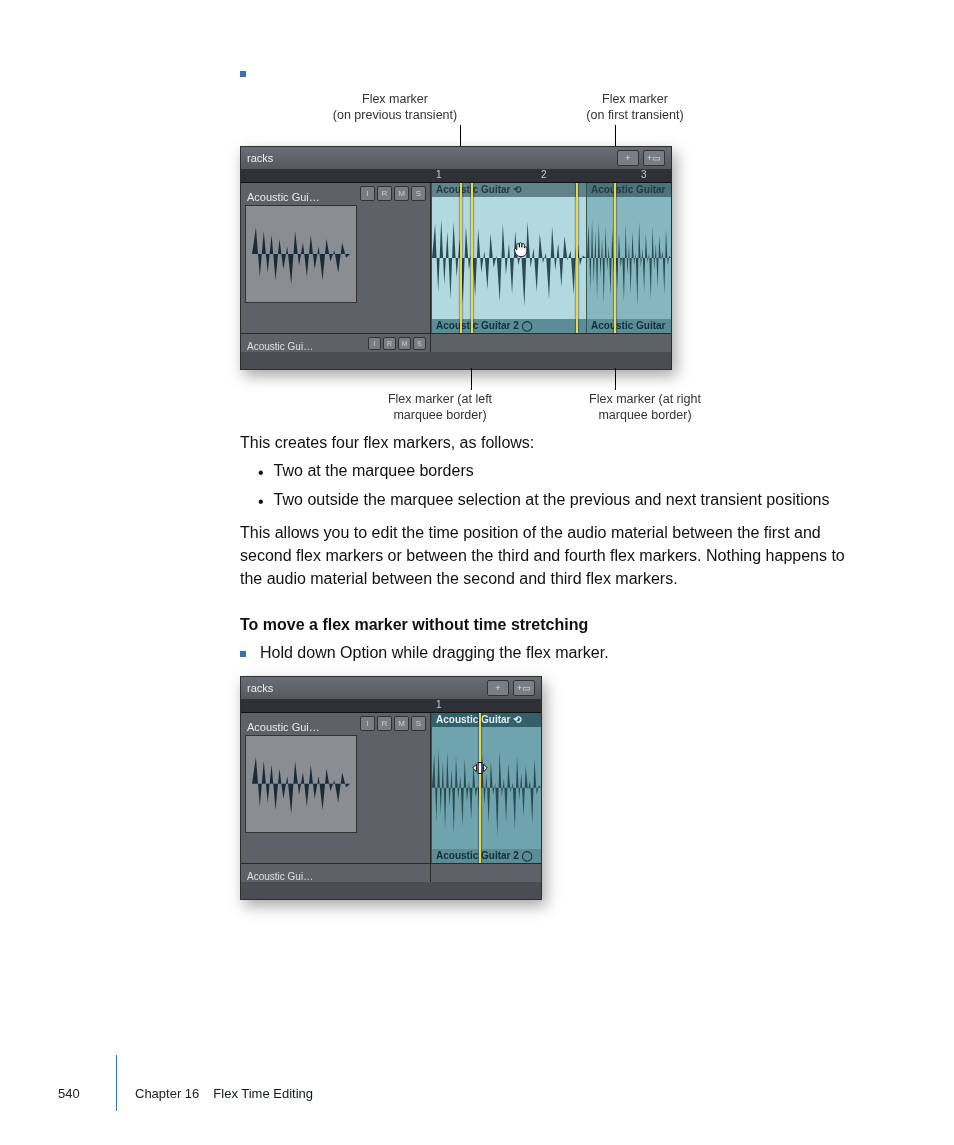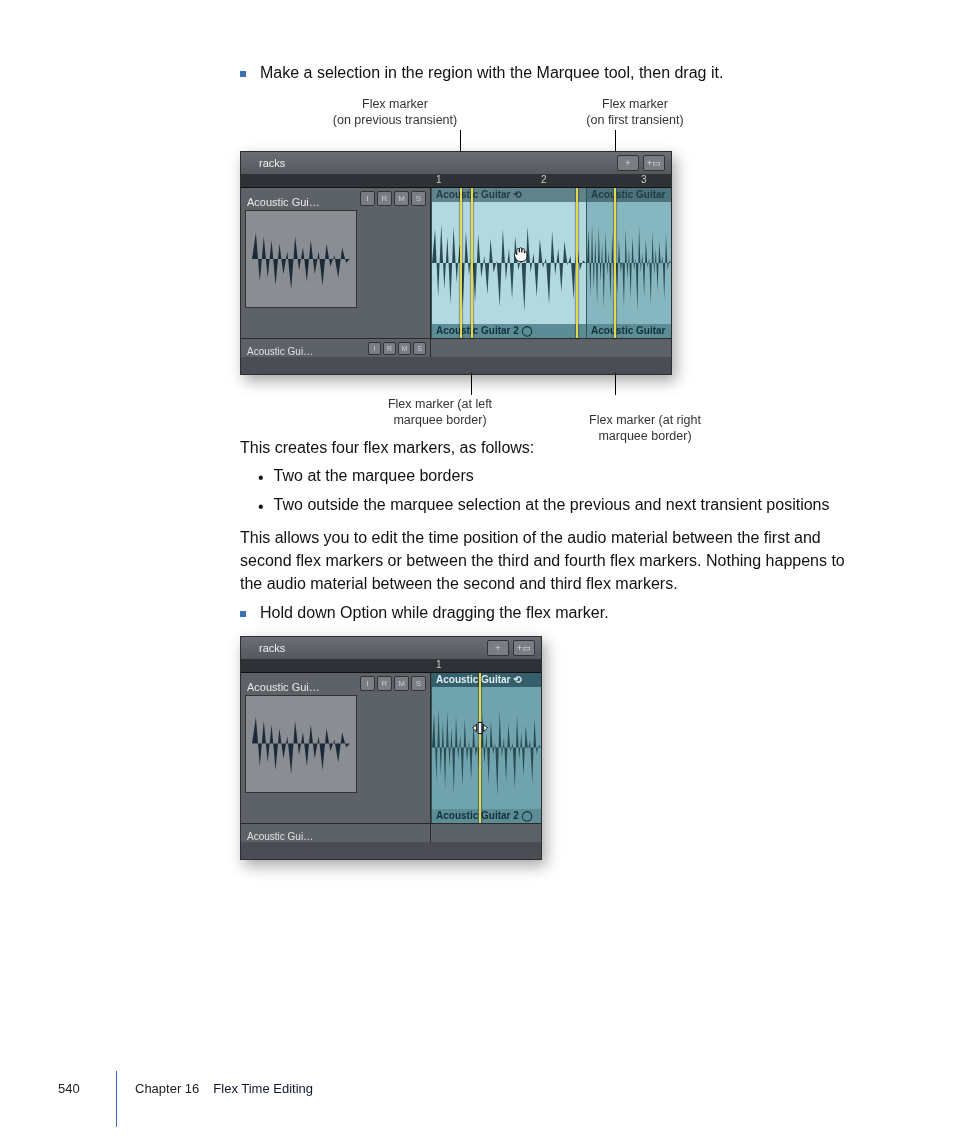--- a/index.html
+++ b/index.html
@@ -55,21 +55,21 @@
     width: 430px; height: 222px;
     background: #4a4e54;
     border: 1px solid #2e2e2e;
     box-shadow: 4px 6px 14px rgba(0,0,0,.35);
     margin-left: 0;
     overflow: hidden;
   }
   .fig-header {
     height: 22px; background: linear-gradient(#6b6f75,#55595f);
     display:flex; align-items:center; font-size:11px; color:#eee;
-    padding-left:18px; position:relative; border-bottom:1px solid #333;
+    padding-left:6px; position:relative; border-bottom:1px solid #333;
   }
   .hdr-btns { position:absolute; right:6px; top:3px; display:flex; gap:4px;}
   .hdr-btn { width:20px; height:14px; background:#7a7e84; border:1px solid #333; border-radius:2px; font-size:9px; color:#ddd; display:flex; align-items:center; justify-content:center;}
   .ruler { height:12px; background:#2e3136; border-bottom:1px solid #111; position:relative;}
   .ruler .num { position:absolute; top:-1px; color:#c8cacc; font-size:10px;}
   .track-row {
     display:flex; height:150px; position:relative;
   }
   .track-head {
     width:190px; background:#5d6168; border-right:1px solid #2a2a2a;
@@ -113,36 +113,35 @@
     box-shadow: 4px 6px 14px rgba(0,0,0,.35);
     margin: 14px 0 10px 0;
     overflow: hidden;
   }
   .flex-cursor{position:absolute;width:22px;height:22px;}
   .flex-cursor svg{width:22px;height:22px;}
 
   
   .footer {
     position: absolute; bottom: 40px; left: 58px; right: 100px; height: 24px;
-    display:flex; align-items:flex-start; font-size:13px;
+    display:flex; align-items:center; font-size:13px;
   }
   .footer .pn { color:#222; font-weight:400; width:40px;}
   .footer .divider { width:1px; height:56px; background:#3b6fb6; margin:0 18px; transform:translateY(-10px);}
   .footer .chap { color:#222; margin-right:14px;}
   .footer .title { color:#0f172a;}
 </style>
 </head>
 <body>
 
 <div class="page">
   <div class="content">
 
     <div class="bullet-row">
       <div class="blue-bullet"></div>
-      <div>Make a selection in the region with the Marquee tool, then drag it.</div>
     </div>
 
     <div class="fig1-wrap" style="height:330px;">
 
       <div class="callout-box callout" style="left:80px; top:0;">
         <div>Flex marker</div>
         <div>(on previous transient)</div>
       </div>
       <div class="callout-box callout" style="left:320px; top:0;">
         <div>Flex marker</div>
@@ -214,39 +213,40 @@
         </div>
       </div>
 
       <div class="leader-v" style="left:231px; top:277px; height:22px;"></div>
       <div class="leader-v" style="left:375px; top:277px; height:22px;"></div>
 
       <div class="callout-box callout" style="left:125px; top:300px;">
         <div>Flex marker (at left</div>
         <div>marquee border)</div>
       </div>
-      <div class="callout-box callout" style="left:330px; top:316px;">
+      <div class="callout-box callout" style="left:330px; top:300px;">
         <div>Flex marker (at right</div>
         <div>marquee border)</div>
       </div>
     </div>
 
     <div class="para">This creates four flex markers, as follows:</div>
     <div class="sub-bullets">
       <div class="row">
           <span class="dot">•</span>
           <span>Two at the marquee borders</span>
         </div>
       <div class="row">
           <span class="dot">•</span>
           <span>Two outside the marquee selection at the previous and next transient positions</span>
         </div>
     </div>
     <div class="para">This allows you to edit the time position of the audio material between the first and second flex markers or between the third and fourth flex markers. Nothing happens to the audio material between the second and third flex markers.</div>
 
+    <div class="para bold-head">To move a flex marker without time stretching</div>
     <div class="bullet-row">
       <div class="blue-bullet"></div>
       <div>Hold down Option while dragging the flex marker.</div>
     </div>
 
     <div class="fig2">
       <div class="fig-header">
         <span>racks</span>
         <div class="hdr-btns">
           <div class="hdr-btn">+</div>

